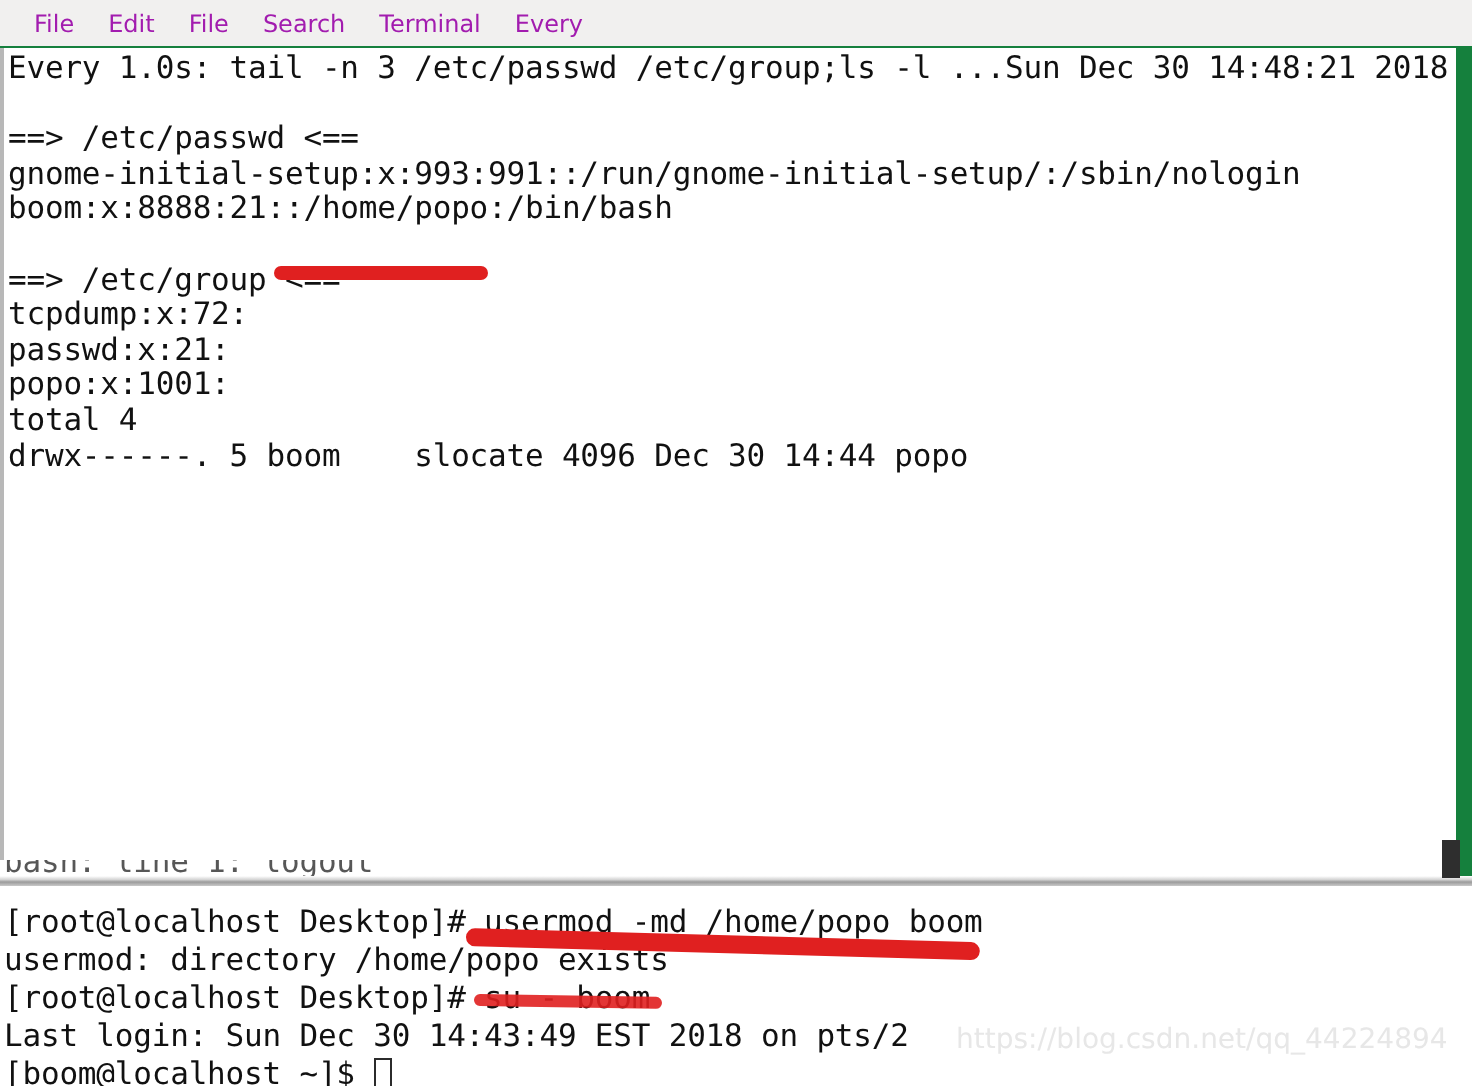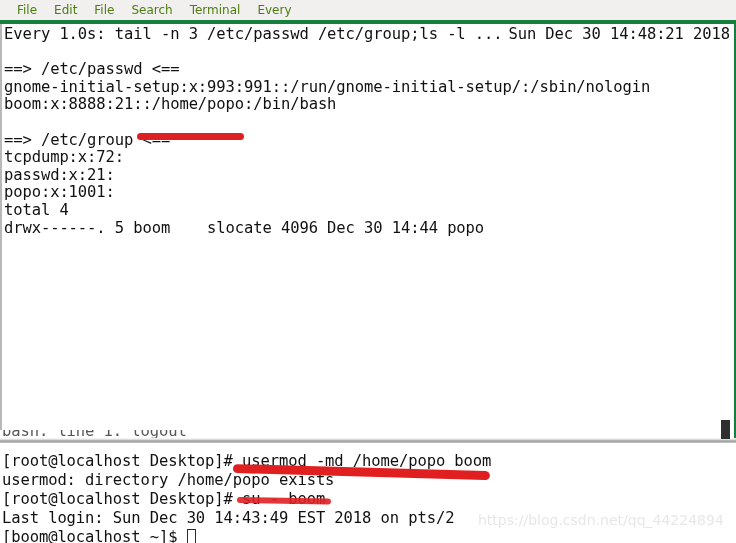--- a/index.html
+++ b/index.html
@@ -15,45 +15,45 @@
     background: #ffffff;
     font-family: "DejaVu Sans Mono", "Liberation Mono", monospace;
   }
 
   
   #menubar {
     position: absolute;
     left: 0; top: 0;
     width: 736px; height: 24px;
     background: #f1f0ef;
-    border-bottom: 4px solid #15803d;
+    border-bottom: 1px solid #15803d;
     box-sizing: border-box;
     display: flex;
     align-items: center;
     padding-left: 9px;
     font-family: "DejaVu Sans", "Liberation Sans", sans-serif;
     font-size: 12px;
-    color: #4d7c0f;
+    color: #a21caf;
   }
   .menu-item {
     padding: 2px 9px 2px 8px;
     white-space: pre;
     line-height: 14px;
     cursor: default;
   }
 
   
   #watch-pane {
     position: absolute;
     left: 0; top: 24px;
     width: 736px; height: 414px;
     background: #ffffff;
     box-sizing: border-box;
     border-left: 2px solid #b8b8b8;
-    border-right: 2px solid #15803d;
+    border-right: 8px solid #15803d;
     overflow: hidden;
   }
   #watch-inner {
     position: absolute;
     left: 0; top: 0;
     right: 0; bottom: 0;
     padding: 2px 0 0 2px;
   }
   .tline {
     font-family: "DejaVu Sans Mono", "Liberation Mono", monospace;

